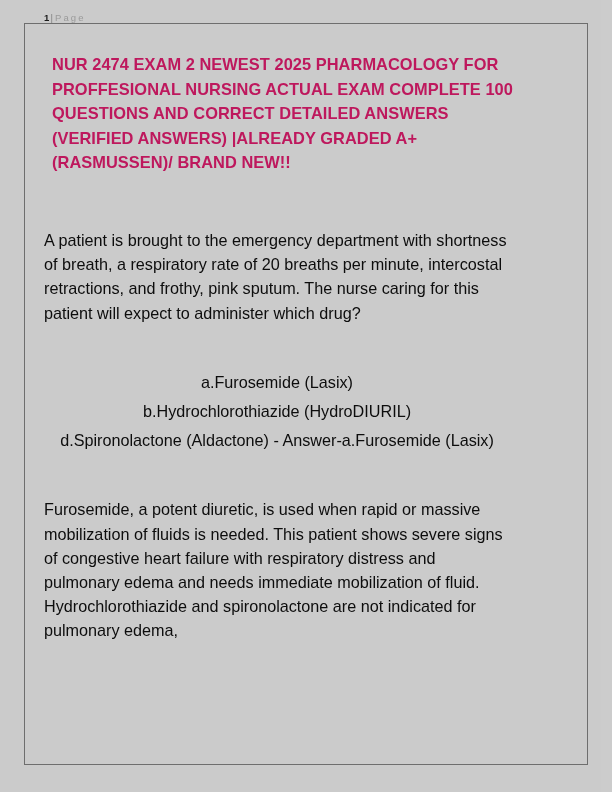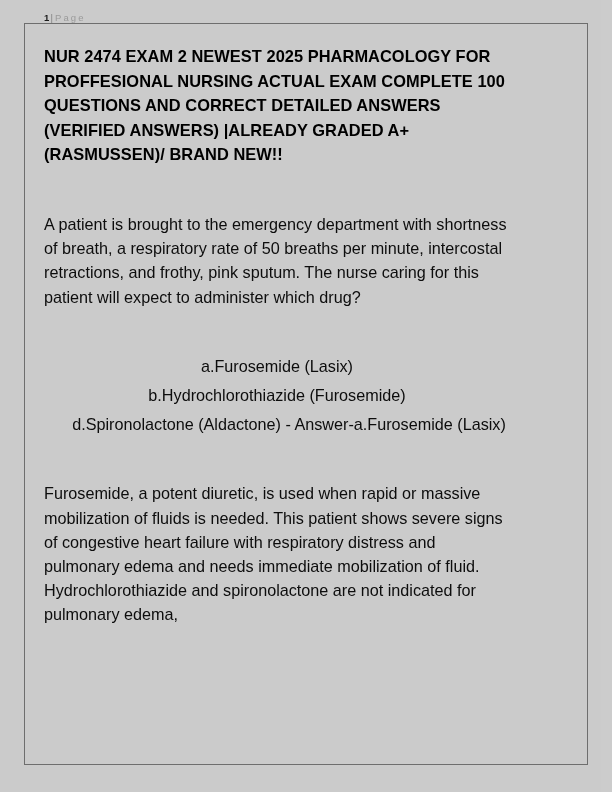--- a/index.html
+++ b/index.html
@@ -63,26 +63,26 @@
 
   
   .doc-body {
     position: absolute;
     left: 44px;
     top: 44px;
     width: 474px;
   }
 
   .doc-title {
-    color: #000000;
+    color: #be185d;
     font-weight: bold;
     font-size: 16.4px;
     line-height: 24.6px;
     letter-spacing: 0.05px;
-    margin: 0;
+    margin: 8px;
     width: 470px;
   }
 
   .block-gap-lg { height: 45px; }
 
   .para {
     color: #0d0d0d;
     font-size: 16.2px;
     line-height: 24.2px;
     margin: 0;
@@ -95,46 +95,46 @@
     list-style: none;
   }
   .options li {
     color: #0d0d0d;
     font-size: 16.2px;
     line-height: 24.2px;
     margin: 0 0 5px 0;
     width: 466px;
     text-align: center;
   }
-  .options li:last-child { margin-bottom: 0; margin-left: 12px; }
+  .options li:last-child { margin-bottom: 0; }
 </style>
 </head>
 <body>
 
 <div class="page-canvas">
 
   <div class="page-frame"></div>
 
   <div class="page-header">
     <span class="hdr-num">1</span><span class="hdr-sep">|</span><span class="hdr-word">Page</span>
   </div>
 
   <div class="doc-body">
 
     <h1 class="doc-title">NUR 2474 EXAM 2 NEWEST 2025 PHARMACOLOGY FOR PROFFESIONAL NURSING ACTUAL EXAM COMPLETE 100 QUESTIONS AND CORRECT DETAILED ANSWERS (VERIFIED ANSWERS) |ALREADY GRADED A+(RASMUSSEN)/ BRAND NEW!!</h1>
 
     <div class="block-gap-lg"></div>
 
-    <p class="para">A patient is brought to the emergency department with shortness of breath, a respiratory rate of 50 breaths per minute, intercostal retractions, and frothy, pink sputum. The nurse caring for this patient will expect to administer which drug?</p>
+    <p class="para">A patient is brought to the emergency department with shortness of breath, a respiratory rate of 20 breaths per minute, intercostal retractions, and frothy, pink sputum. The nurse caring for this patient will expect to administer which drug?</p>
 
     <div class="block-gap-lg"></div>
 
     <ul class="options">
       <li>a.Furosemide (Lasix)</li>
-      <li>b.Hydrochlorothiazide (Furosemide)</li>
+      <li>b.Hydrochlorothiazide (HydroDIURIL)</li>
       <li>d.Spironolactone (Aldactone) - Answer-a.Furosemide (Lasix)</li>
     </ul>
 
     <div class="block-gap-lg"></div>
 
     <p class="para">Furosemide, a potent diuretic, is used when rapid or massive mobilization of fluids is needed. This patient shows severe signs of congestive heart failure with respiratory distress and pulmonary edema and needs immediate mobilization of fluid. Hydrochlorothiazide and spironolactone are not indicated for pulmonary edema,</p>
 
   </div>
 </div>
 

